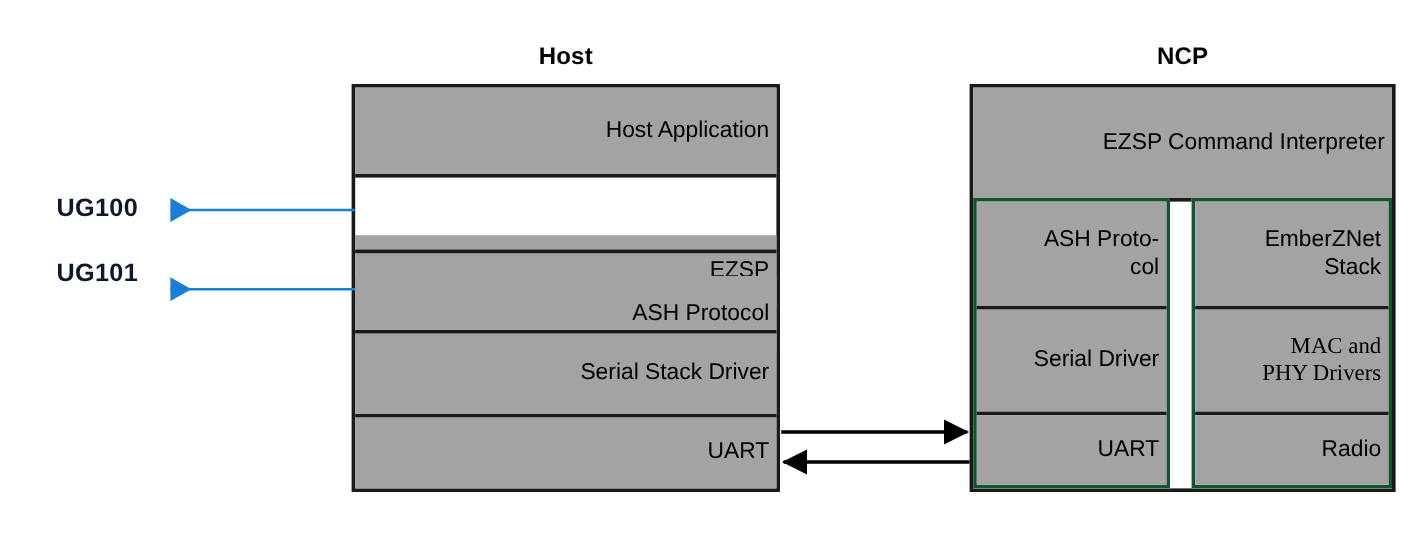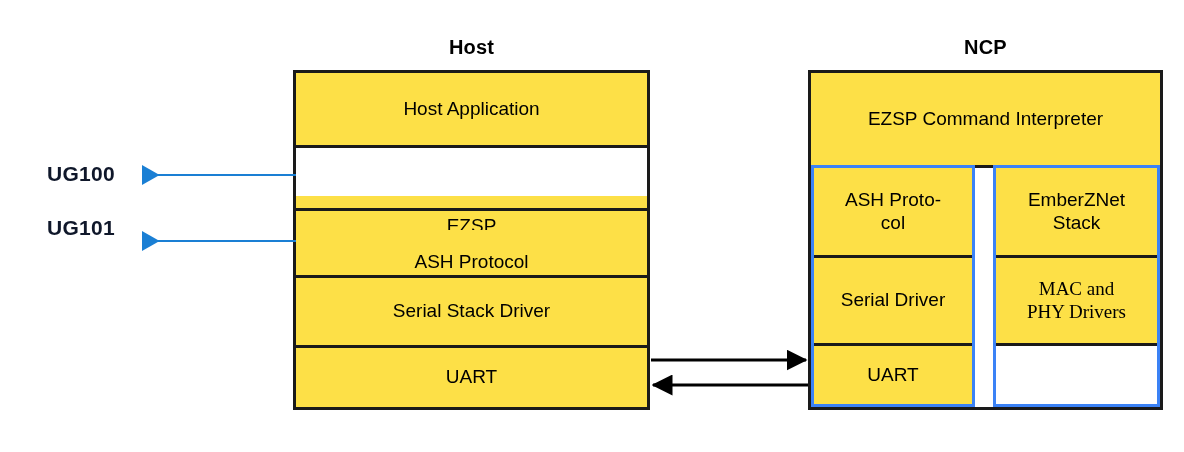--- a/index.html
+++ b/index.html
@@ -37,46 +37,46 @@
   
   .stack {
     position: absolute;
     box-sizing: border-box;
     border: 3px solid #1a1a1a;
     background: #ffffff;
   }
   .cell {
     position: absolute;
     box-sizing: border-box;
-    background: #fde047;
+    background: #a3a3a3;
     display: flex;
     align-items: center;
     justify-content: center;
-    text-align: center;
+    text-align: right;
     color: #000000;
     font-size: 19px;
     line-height: 1.18;
     padding: 0 6px;
   }
   .cell .cell-label { display: block; width: 100%; }
   .divider {
     position: absolute;
     background: #1a1a1a;
     height: 3px;
   }
 
   
   #host-box { left: 293px; top: 70px; width: 357px; height: 340px; }
 
   
   #ncp-box  { left: 808px; top: 70px; width: 355px; height: 340px; }
   .subcol {
     position: absolute;
     box-sizing: border-box;
-    border: 3px solid #3b82f6;
+    border: 3px solid #14532d;
     background: #ffffff;
   }
 
   
   .callout-label {
     position: absolute;
     font-size: 21px;
     font-weight: bold;
     color: #0f172a;
     white-space: nowrap;
@@ -155,20 +155,23 @@
       <div class="cell" style="left:0px; top:0px; width:161px; height:87px;">
         <span class="cell-label">EmberZNet<br>Stack</span>
       </div>
       <div class="divider" style="left:0px; top:87px; width:161px;"></div>
 
       <div class="cell" style="left:0px; top:90px; width:161px; height:85px;font-family:Liberation Serif, serif;">
         <span class="cell-label">MAC and<br>PHY Drivers</span>
       </div>
       <div class="divider" style="left:0px; top:175px; width:161px;"></div>
 
+      <div class="cell" style="left:0px; top:178px; width:161px; height:58px;">
+        <span class="cell-label">Radio</span>
+      </div>
     </div>
   </div>
 
   <div class="callout-label" id="ug100-label">UG100</div>
   <div class="callout-label" id="ug101-label">UG101</div>
 
   <svg class="overlay" viewBox="0 0 1184 452" xmlns="http://www.w3.org/2000/svg">
     <defs>
       <marker id="blue-arrow" markerWidth="9" markerHeight="9" refX="8" refY="4.5" orient="auto" markerUnits="strokeWidth">
         <path d="M8,0 L8,9 L0,4.5 z" fill="#1a7fd4"></path>

